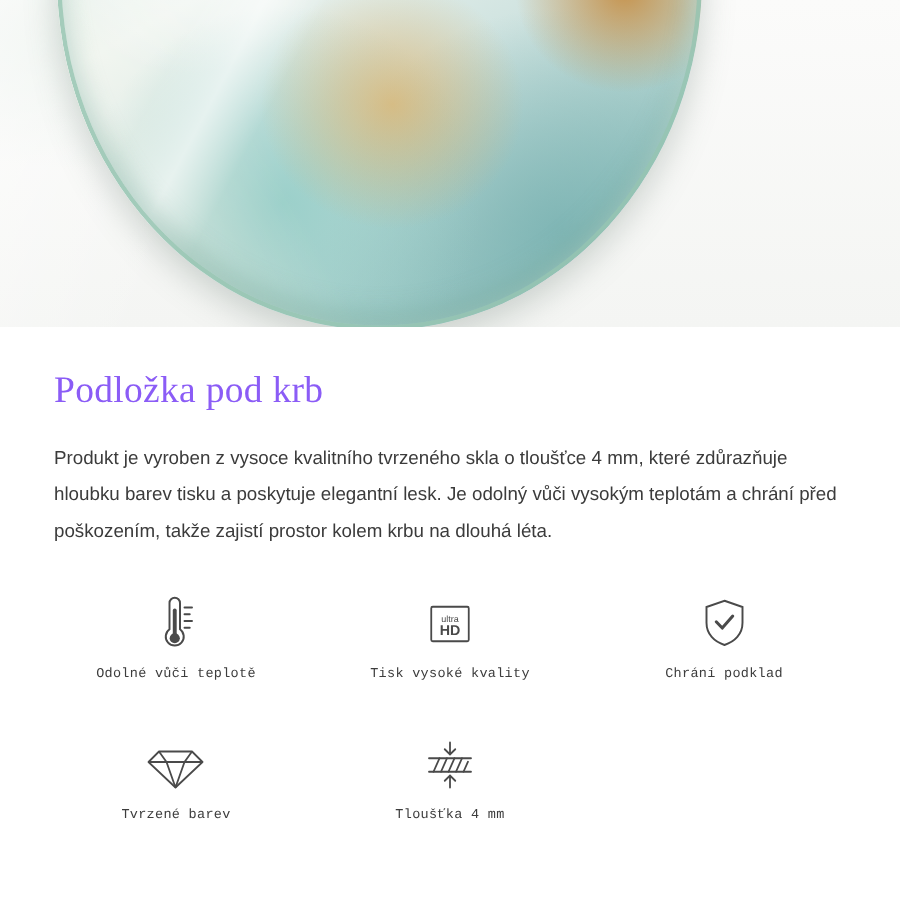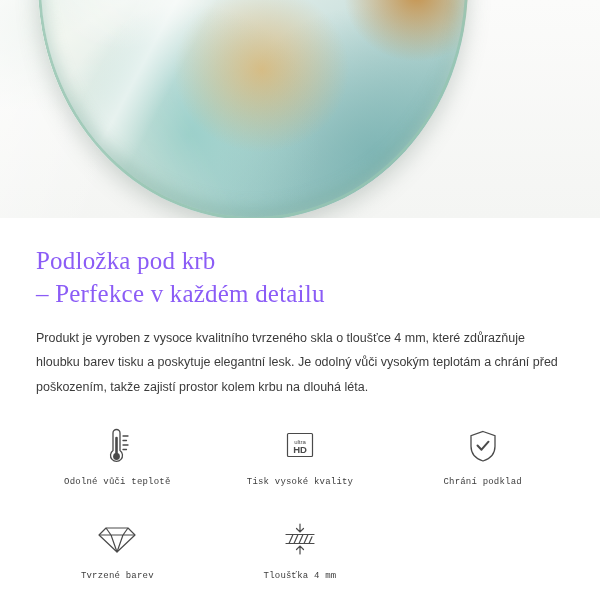--- a/index.html
+++ b/index.html
@@ -110,21 +110,21 @@
   .feature {
     display: flex;
     flex-direction: column;
     align-items: center;
     justify-content: flex-start;
     height: 80px;
   }
   .feature .glyph {
     height: 44px;
     display: flex;
-    align-items: flex-start;
+    align-items: flex-end;
     justify-content: center;
   }
   .feature .caption {
     margin-top: 8px;
     font-size: 9px;
     color: #3d3d3d;
     letter-spacing: 0.2px;
     text-align: center;
     font-family: Liberation Mono, monospace;
   }
@@ -141,21 +141,20 @@
       <div class="board-art"></div>
 
       <div class="board-edge"></div>
     </div>
 
   </div>
 
   <div class="content">
     <h1 class="title">
       <span>Podložka pod krb</span>
-      <span class="line2">– Perfekce v každém detailu</span>
     </h1>
     <p class="desc">Produkt je vyroben z vysoce kvalitního tvrzeného skla o tloušťce 4 mm, které zdůrazňuje hloubku barev tisku a poskytuje elegantní lesk. Je odolný vůči vysokým teplotám a chrání před poškozením, takže zajistí prostor kolem krbu na dlouhá léta.</p>
   </div>
 
   <div class="features">
 
     <div class="feature">
       <span class="glyph">
         <svg width="40" height="42" viewBox="0 0 40 42" fill="none" stroke="#4a4a4a" stroke-width="1.3">
           <path d="M16 8a3.5 3.5 0 0 1 7 0v17.5a6 6 0 1 1-7 0V8z"></path>

